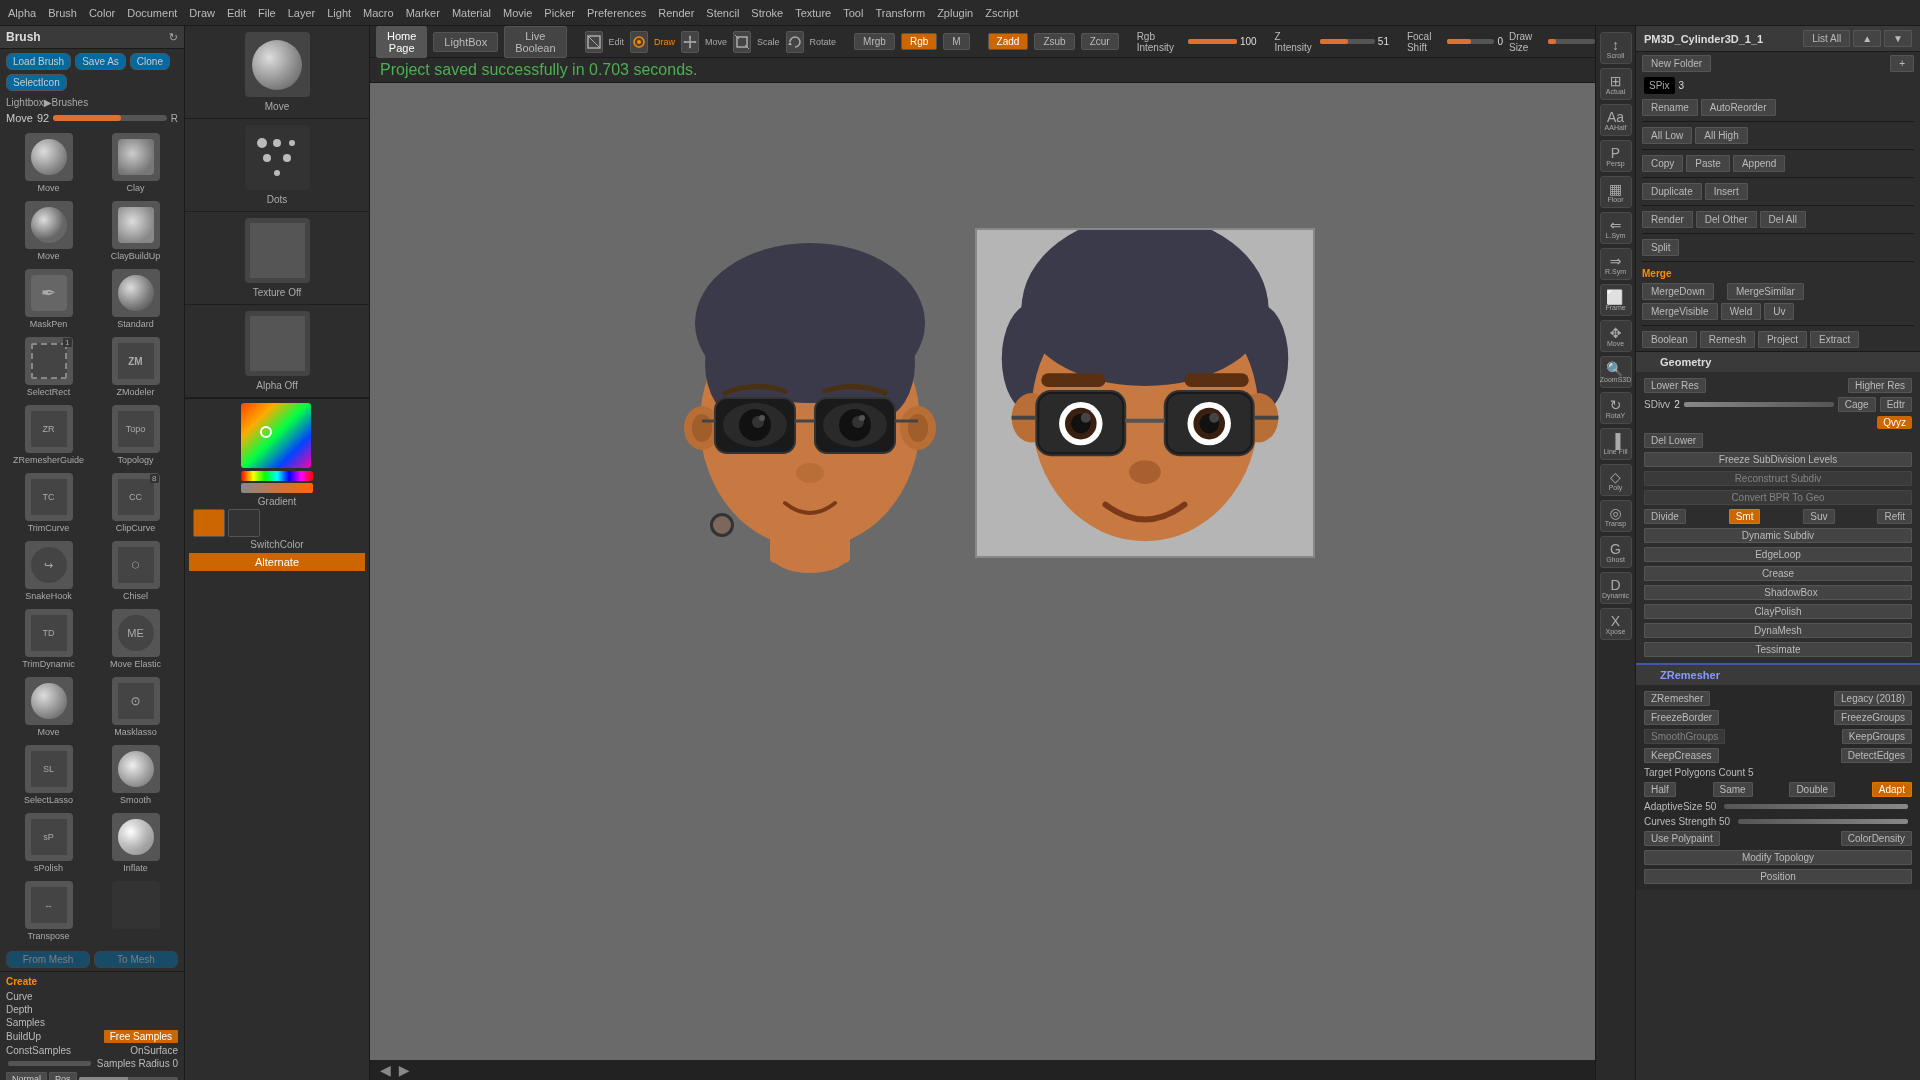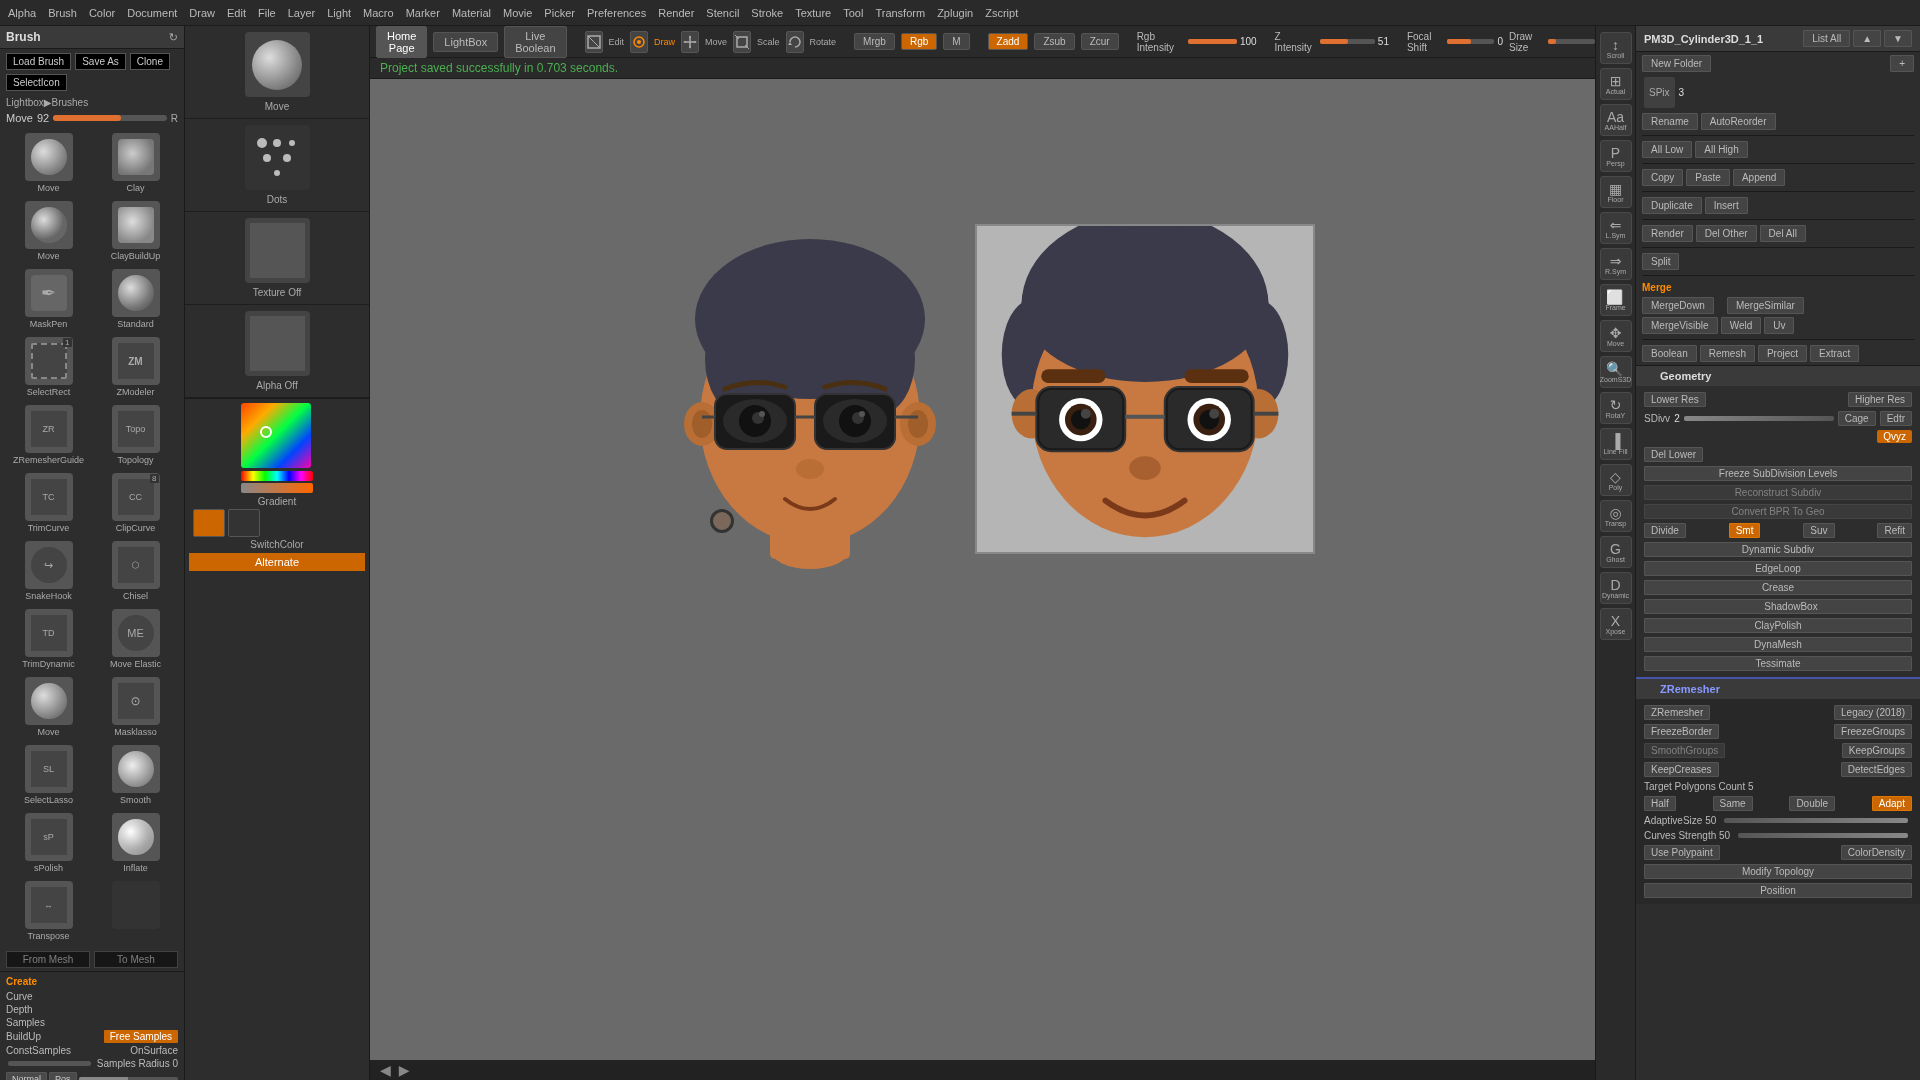--- a/index.html
+++ b/index.html
@@ -60,27 +60,27 @@
       border-bottom: 1px solid #1a1a1a;
     }
     .brush-title { color: #ddd; font-weight: bold; font-size: 12px; }
     .brush-controls {
       display: flex;
       gap: 4px;
       flex-wrap: wrap;
       padding: 4px 6px;
     }
     .brush-btn {
-      background: #000000;
+      background: #0369a1;
       color: #ccc;
       border: 1px solid #555;
       padding: 2px 6px;
       cursor: pointer;
       font-size: 10px;
-      border-radius: 0;
+      border-radius: 6px;
     }
     .brush-breadcrumb {
       padding: 2px 6px;
       color: #aaa;
       font-size: 10px;
     }
 
     
     .move-row {
       display: flex;
@@ -271,21 +271,21 @@
       height: 32px;
       display: flex;
       align-items: center;
       padding: 0 6px;
       gap: 6px;
       border-bottom: 1px solid #1a1a1a;
     }
     .status-bar {
       background: #2a2a2a;
       padding: 3px 10px;
-      font-size: 12px;
+      font-size: 16px;
       color: #4caf50;
       border-bottom: 1px solid #1a1a1a;
     }
     .canvas-viewport {
       flex: 1;
       background: #666;
       position: relative;
       overflow: hidden;
     }
     .canvas-bg {
@@ -1148,21 +1148,21 @@
       </div>
     </div>
 
     <div style="padding:3px 6px;display:flex;align-items:center;gap:2px;">
       <button class="st-btn">New Folder</button>
       <div style="flex:1;"></div>
       <button class="st-btn">+</button>
     </div>
 
     <div style="display:flex;align-items:center;gap:4px;padding:2px 8px;">
-      <span style="color:#aaa;font-size:10px;background:#404040;padding:10px 5px;border-radius:2px;">SPix</span>
+      <span style="color:#aaa;font-size:10px;background:#000000;padding:3px 5px;border-radius:2px;">SPix</span>
       <span style="color:#ddd;font-size:10px;">3</span>
     </div>
 
     <div class="subtool-actions">
       <button class="st-btn">Rename</button>
       <button class="st-btn">AutoReorder</button>
       <div class="divider" style="width:100%;"></div>
       <button class="st-btn">All Low</button>
       <button class="st-btn">All High</button>
       <div class="divider" style="width:100%;"></div>

